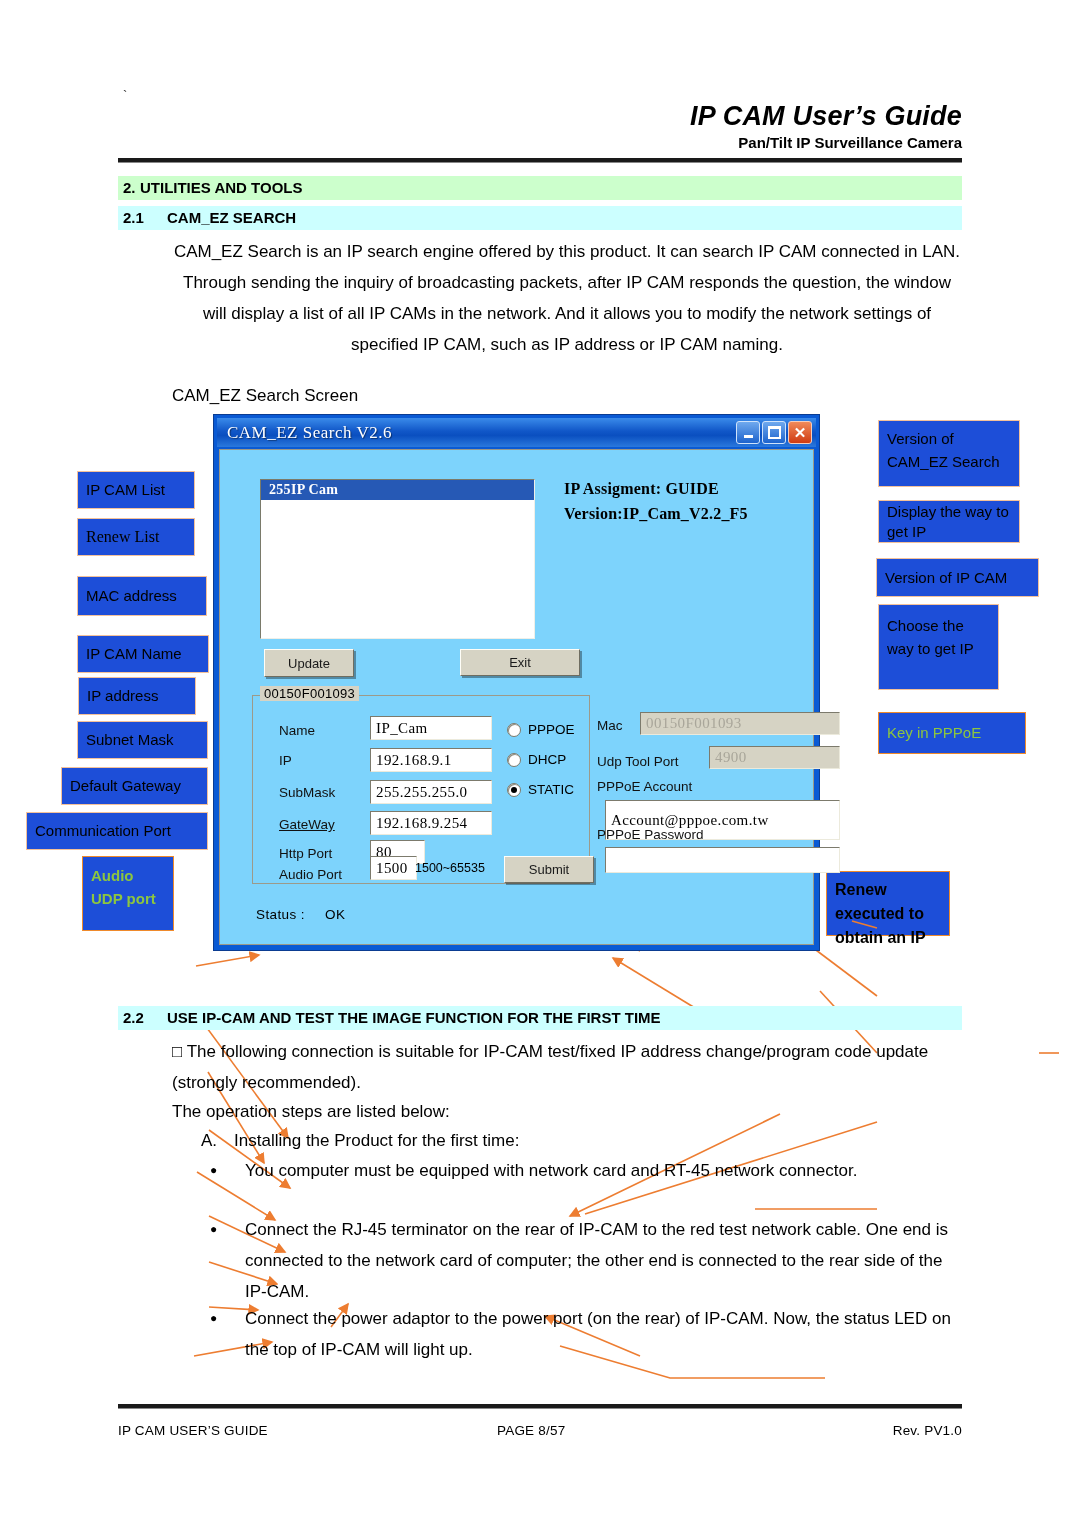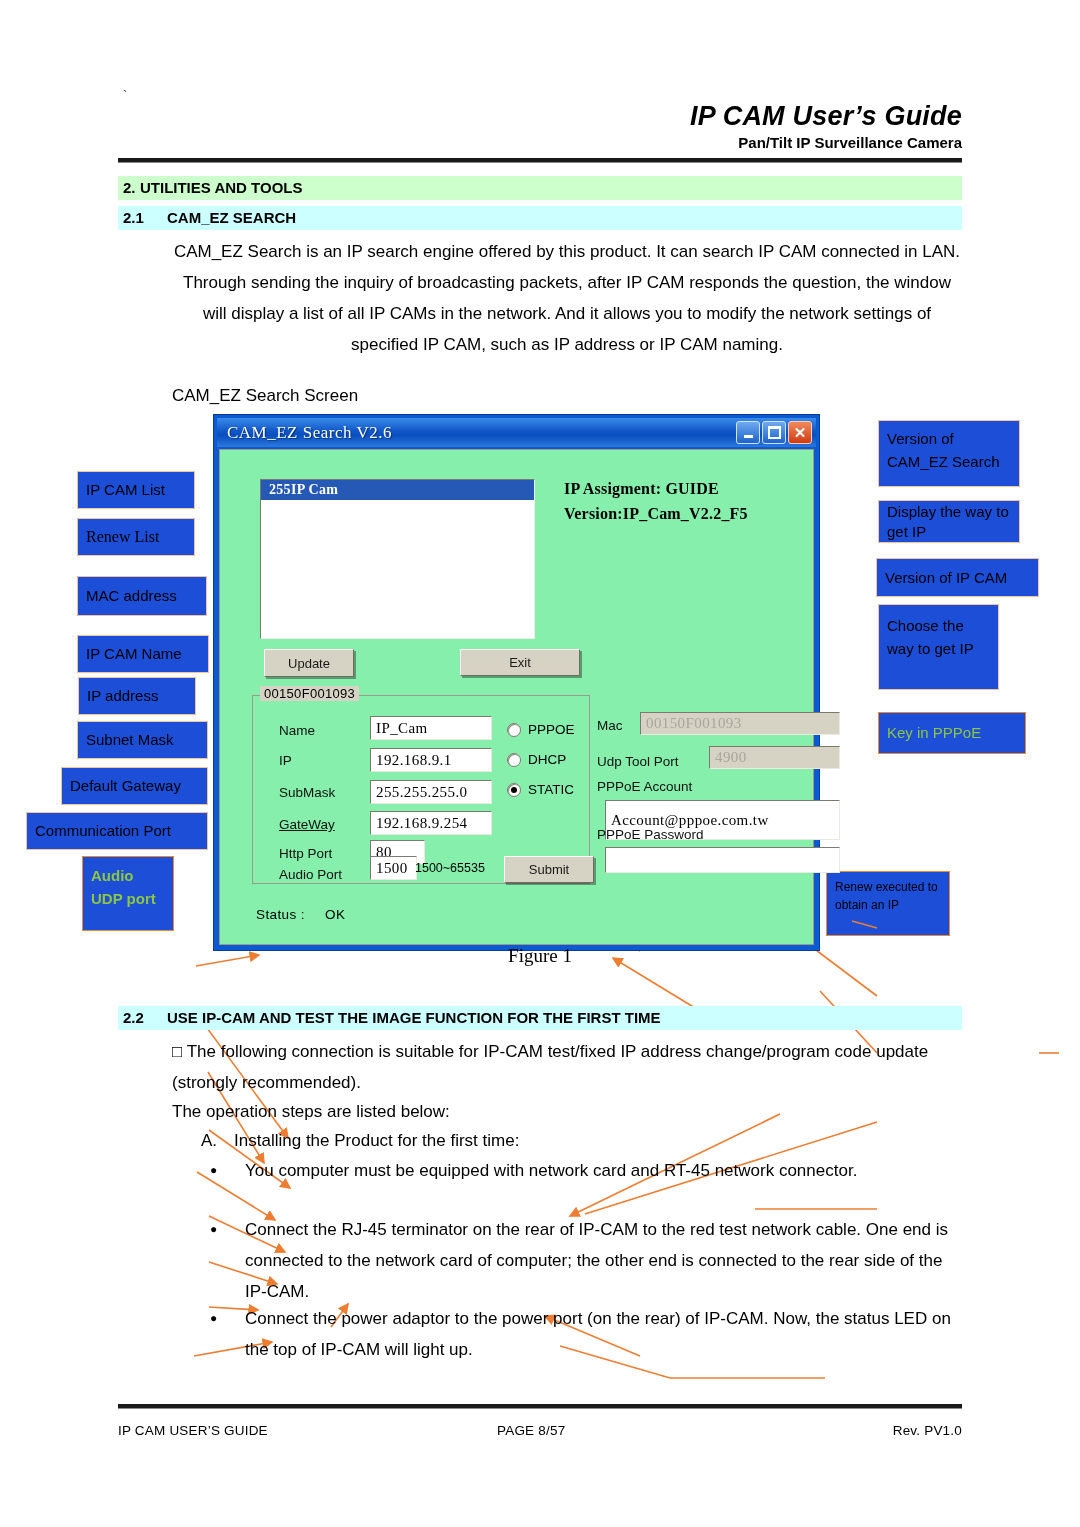--- a/index.html
+++ b/index.html
@@ -120,21 +120,21 @@
   }
   .win-btn.close { background: linear-gradient(180deg,#f08a5a,#d03b12); border-color:#f7cdbb; }
   .glyph-min { width: 9px; height: 3px; background: #fff; margin-top: 7px; }
   .glyph-max { width: 9px; height: 8px; border: 2px solid #fff; border-top-width: 3px; }
   .glyph-close { font-weight: bold; font-size: 15px; line-height: 14px; font-family: "Liberation Sans", sans-serif; }
 
   #dlg-body {
     position: absolute;
     left: 5px; top: 34px;
     right: 5px; bottom: 5px;
-    background: #86efac;
+    background: #7dd3fc;
     border: 1px solid #9b9887;
   }
 
   
   #cam-list {
     position: absolute;
     left: 40px; top: 29px;
     width: 273px; height: 158px;
     background: #ffffff;
     border: 1px solid #7a7a6a;
@@ -268,21 +268,21 @@
     background: #1d4ed8;
     display: flex; align-items: center;
     padding: 0 8px;
     font-family: "Liberation Sans", sans-serif;
     font-size: 15px;
     color: #000;
     line-height: 1.28;
   }
   .callout.serif { font-family: "Liberation Serif", serif; font-size: 16px; }
   .callout.green-text { color: #8dc63f; border-color: #ef8a2b; }
-  .callout.small { font-size: 12px; }
+  .callout.small { font-size: 16px; font-weight: bold; }
   .callout.lead { line-height: 1.5; }
 
   
   #connectors { position: absolute; left:0; top:0; width:1080px; height:1527px; pointer-events:none; }
 
   
   #sec22 {
     position: absolute;
     left: 118px; top: 1006px;
     width: 844px;
@@ -515,21 +515,20 @@
 
       <div class="f-label" style="left:377px; top:377px;">PPPoE Password</div>
       <div class="f-input" style="left:385px; top:397px; width:235px; height:26px;"></div>
 
       <div id="status-line">
         <span>Status :</span><span class="val">OK</span>
       </div>
     </div>
   </div>
 
-  <div id="figure-caption">Figure 1</div>
 </div>
 
 <div id="sec22">
   <span class="sec-num sec-21-label">2.2</span><span class="sec-caps">USE IP-CAM </span><span class="sec-caps sc">AND TEST THE IMAGE FUNCTION FOR THE FIRST TIME</span>
 </div>
 
 <div id="p22a">□ The following connection is suitable for IP-CAM test/fixed IP address change/program code update (strongly recommended).</div>
 <div id="p22b">The operation steps are listed below:</div>
 <div id="p22c">A. Installing the Product for the first time:</div>
 

